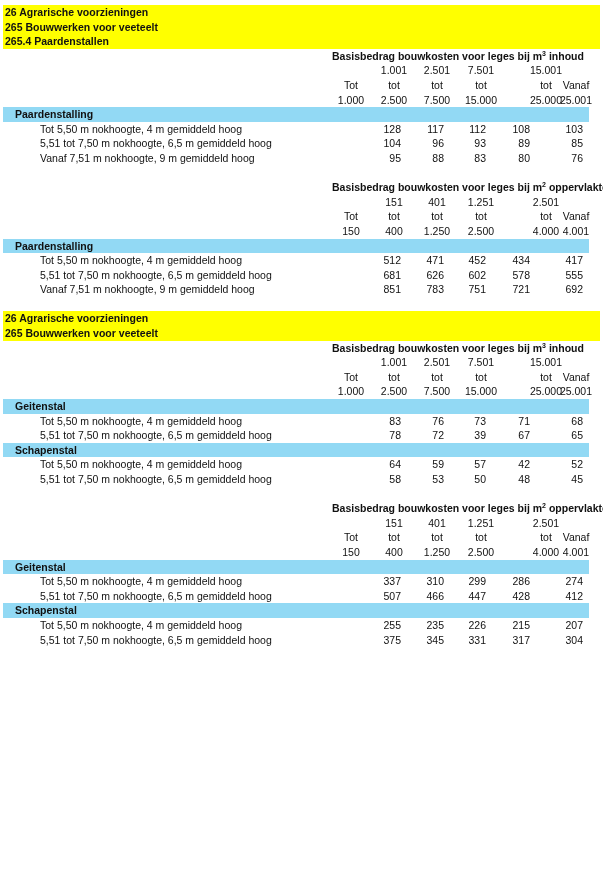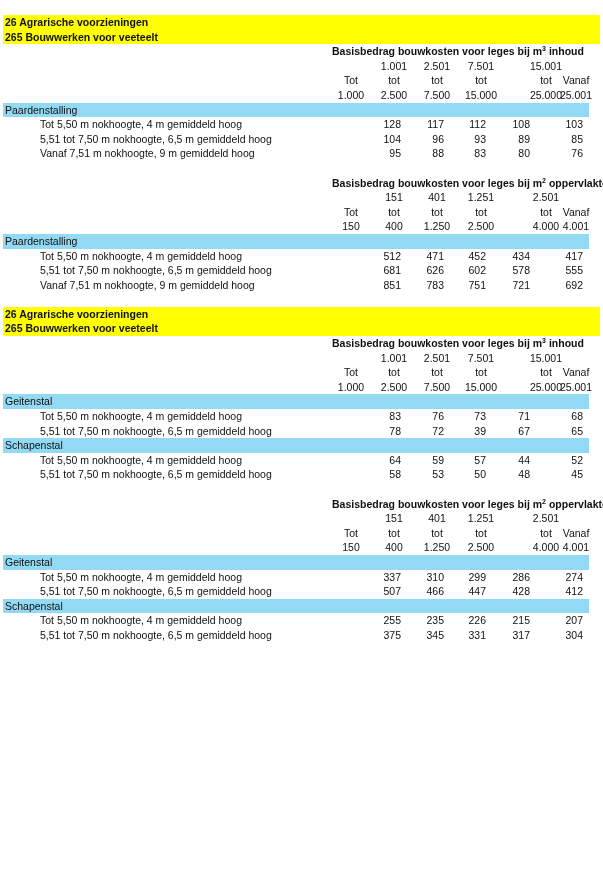--- a/index.html
+++ b/index.html
@@ -1,37 +1,38 @@
 <!DOCTYPE html>
 <html><head>
 <meta charset="utf-8">
 <style>
   html, body { margin: 0; padding: 0; background: #ffffff; }
   body { width: 603px; height: 882px; position: relative; overflow: hidden;
          font-family: "Liberation Sans", "DejaVu Sans", sans-serif; font-size: 10.5px; color: #111; }
-  .sheet { position: absolute; left: 0; top: 15px; width: 603px; }
+  .sheet { position: absolute; left: 0; top: 5px; width: 603px; }
   .row { position: relative; height: 14.6px; line-height: 14.6px; white-space: nowrap; }
   .yellow { background: #ffff00; margin-left: 3px; margin-right: 3px; font-weight: bold; padding-left: 2px; }
-  .blue { background: #92d9f4; margin-left: 3px; margin-right: 14px; font-weight: normal; padding-left: 2px; }
+  .blue { background: #92d9f4; margin-left: 3px; margin-right: 14px; font-weight: bold; padding-left: 12px; }
   .spacer { height: 14.6px; }
   .label { position: absolute; left: 40px; }
   .cell { position: absolute; width: 40px; text-align: center; }
   .num { position: absolute; width: 30px; text-align: right; }
   .hdr-title { position: absolute; left: 332px; font-weight: bold; }
   sup { font-size: 7px; line-height: 0; vertical-align: 4px; }
   .c0 { left: 331px; } .c1 { left: 374px; text-align: center; } .c2 { left: 417px; } .c3 { left: 461px; text-align: center; } .c4 { left: 503px; margin-left: 23px; } .c5 { left: 556px; }
   .n1 { left: 371px; } .n2 { left: 414px; } .n3 { left: 456px; } .n4 { left: 500px; } .n5 { left: 553px; }
 </style>
 </head>
 <body>
 
 <div class="sheet" id="sheet">
     <div class="section">
       <div class="row yellow">26 Agrarische voorzieningen</div>
       <div class="row yellow">265 Bouwwerken voor veeteelt</div>
+      <div class="row yellow">265.4 Paardenstallen</div>
       <div class="price-table">
         <div class="row">
           <span class="hdr-title"><span>Basisbedrag bouwkosten voor leges bij m</span><sup>3</sup><span> inhoud</span></span>
         </div>
         <div class="row">
           <span class="cell c0"></span>
           <span class="cell c1">1.001</span>
           <span class="cell c2">2.501</span>
           <span class="cell c3">7.501</span>
           <span class="cell c4">15.001</span>
@@ -183,21 +184,21 @@
           <span class="num n3">39</span>
           <span class="num n4">67</span>
           <span class="num n5">65</span>
         </div>
         <div class="row blue">Schapenstal</div>
         <div class="row">
           <span class="label">Tot 5,50 m nokhoogte, 4 m gemiddeld hoog</span>
           <span class="num n1">64</span>
           <span class="num n2">59</span>
           <span class="num n3">57</span>
-          <span class="num n4">44</span>
+          <span class="num n4">42</span>
           <span class="num n5">52</span>
         </div>
         <div class="row">
           <span class="label">5,51 tot 7,50 m nokhoogte, 6,5 m gemiddeld hoog</span>
           <span class="num n1">58</span>
           <span class="num n2">53</span>
           <span class="num n3">50</span>
           <span class="num n4">48</span>
           <span class="num n5">45</span>
         </div>

